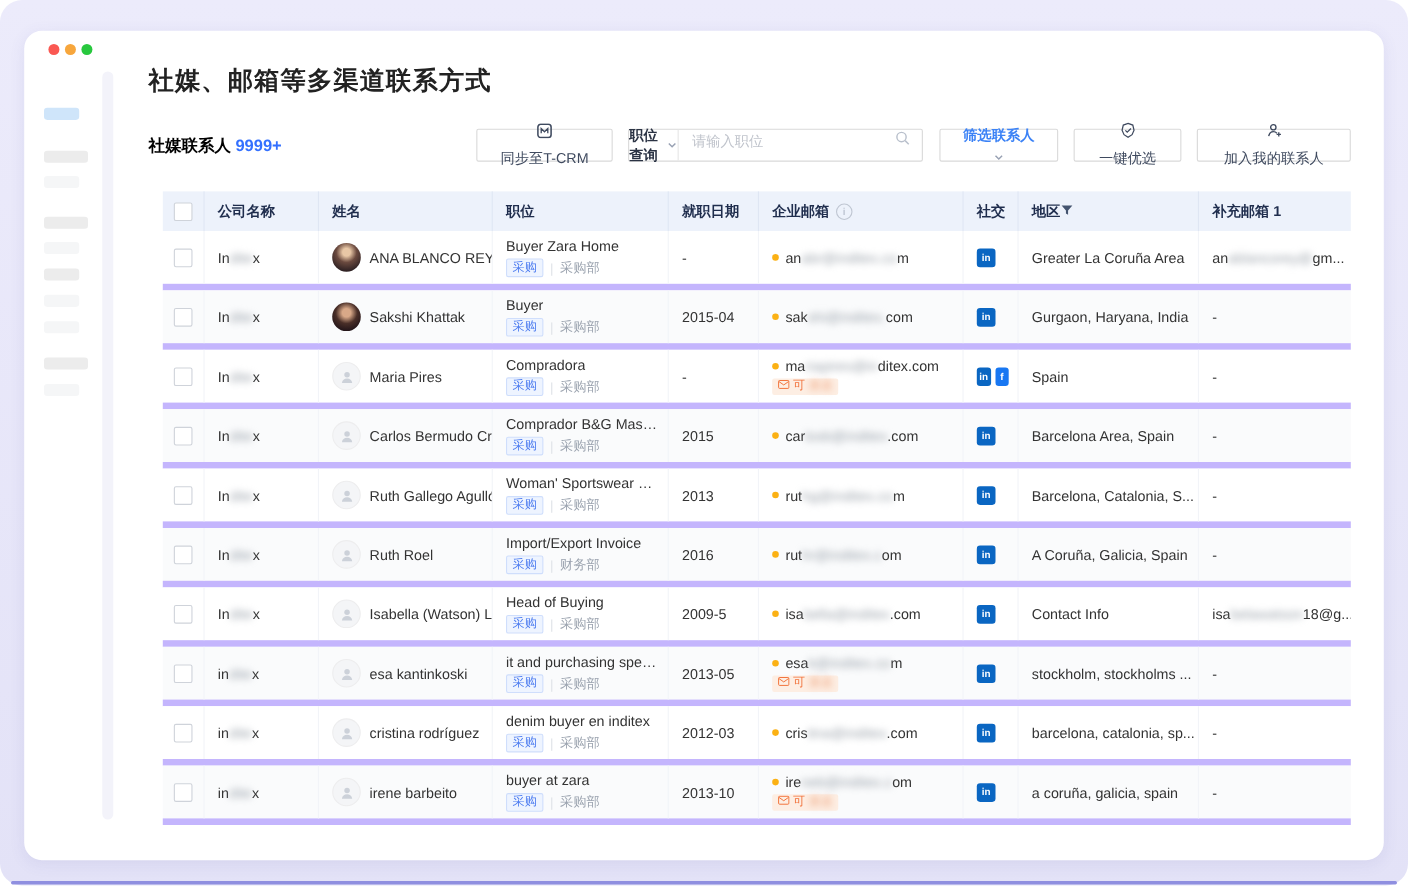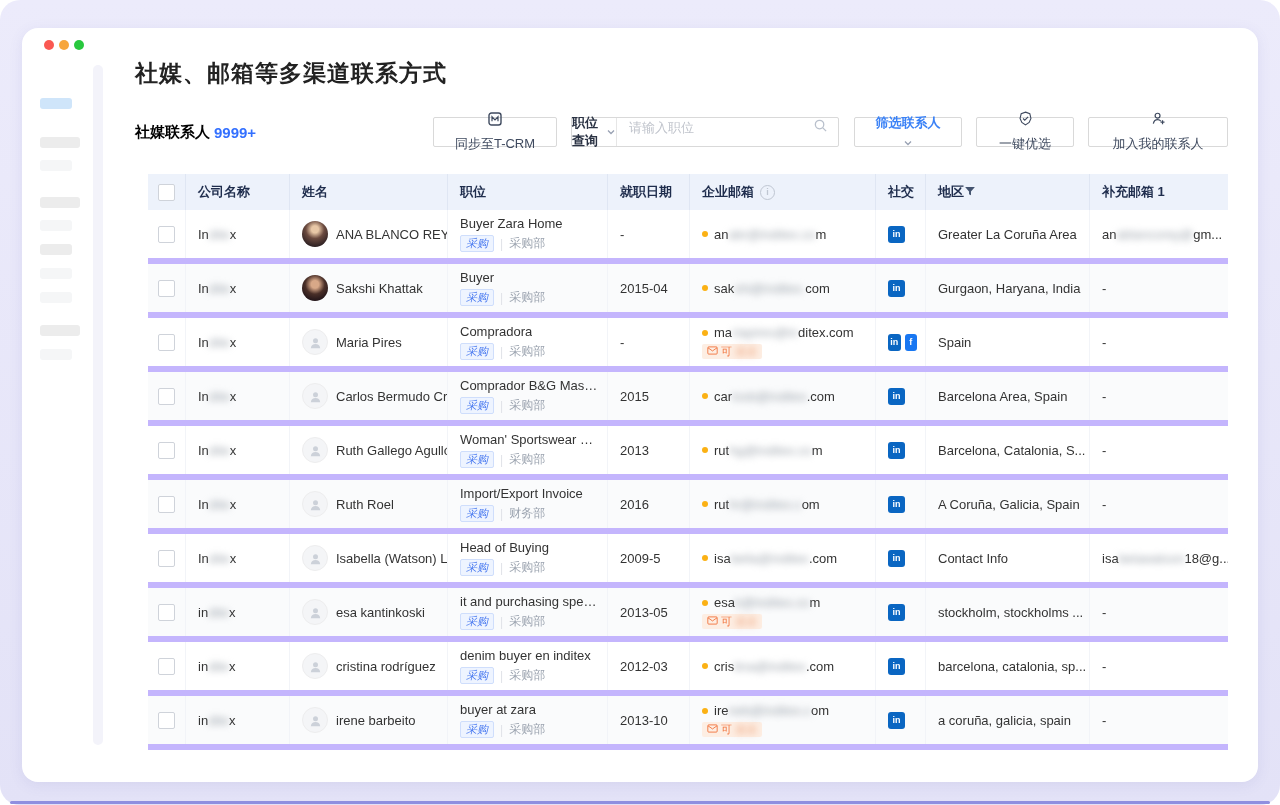--- a/index.html
+++ b/index.html
@@ -55,21 +55,21 @@
   .cb{width:15px;height:15px;border:1px solid #cfd3da;border-radius:2px;background:#fff;display:inline-block;cursor:pointer;}
   .blur{filter:blur(3.5px);color:#9fa6ae;}
   .avatar{width:26px;height:26px;border-radius:50%;flex:none;display:flex;align-items:center;justify-content:center;
     background:#f4f5f7;border:1px solid #ededee;box-sizing:border-box;overflow:hidden;}
   .avatar.photo-a{background:radial-gradient(circle at 50% 32%,#e8c7a6 16%,#6b4a3f 42%,#2e2123 78%);border:none;}
   .avatar.photo-b{background:radial-gradient(circle at 50% 36%,#d8a888 18%,#4a2f28 46%,#201318 80%);border:none;}
   .name-cell{gap:8px;display:flex;}
   .pos-cell,.email-cell{flex-direction:column;align-items:flex-start;justify-content:center;gap:4px;}
   .pos-title{font-size:13px;color:#333;max-width:100%;overflow:hidden;text-overflow:ellipsis;}
   .tagline{display:flex;align-items:center;}
-  .tag{font-size:11px;color:#4a7af0;background:#eef4ff;border:1px solid #cfdefc;border-radius:2px;padding:1px 5px;line-height:13px;font-style:italic;}
+  .tag{font-size:11px;color:#4a7af0;background:#eef4ff;border:1px solid #cfdefc;border-radius:2px;padding:1px 5px;line-height:13px;}
   .sep{color:#e0e3e8;font-size:12px;margin:0 6px;}
   .dept{font-size:12px;color:#9ba3af;}
   .email-line{display:flex;align-items:center;}
   .dot{width:6px;height:6px;border-radius:50%;background:#fbb114;margin-right:6px;flex:none;}
   .deliv{display:flex;align-items:center;gap:3px;font-size:11px;color:#f2733c;background:#fdeee3;border-radius:2px;
     padding:1px 5px;line-height:13px;}
   .blur.orange{color:#f0a078;filter:blur(3px);}
   .soc{width:17px;height:17px;border-radius:3px;color:#fff;font-size:9px;font-weight:bold;display:flex;
     align-items:center;justify-content:center;cursor:pointer;}
   .soc.linkedin{background:#0a66c2;}

